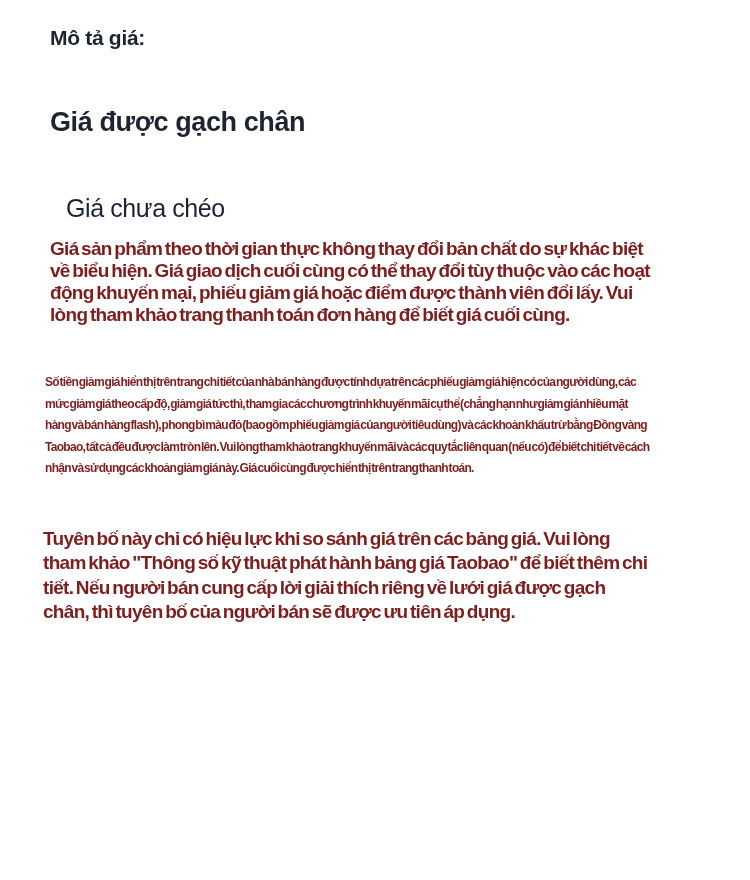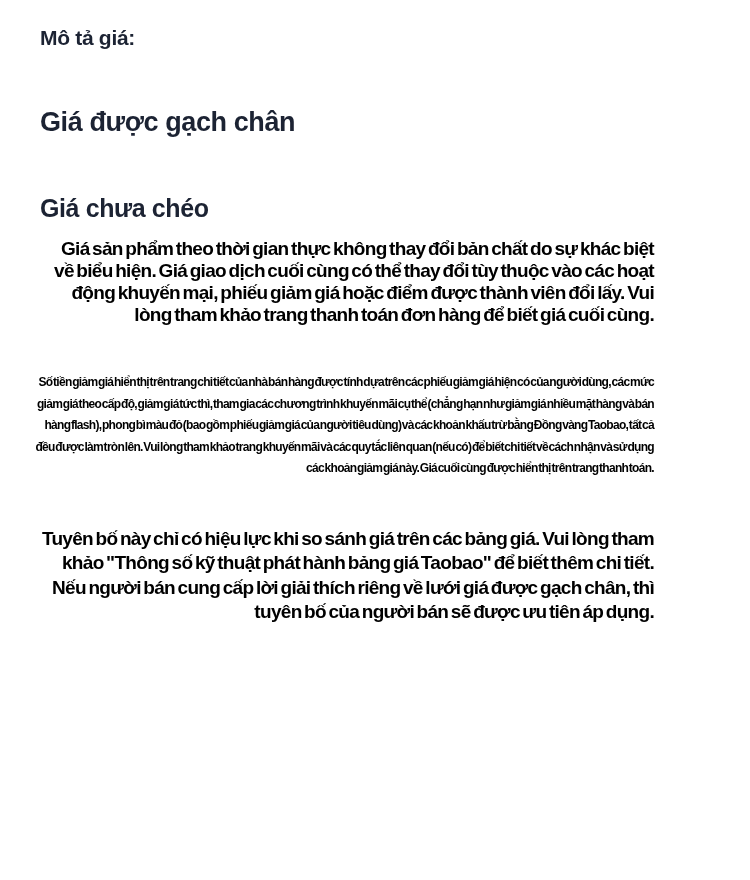--- a/index.html
+++ b/index.html
@@ -11,60 +11,59 @@
     width: 750px;
     height: 880px;
     overflow: hidden;
     font-family: "Liberation Sans", sans-serif;
     -webkit-font-smoothing: antialiased;
   }
   .page {
     box-sizing: border-box;
     width: 694px;
     height: 880px;
-    padding: 26px 40px 0 40px;
+    padding: 26px 40px 0 50px;
     background: #ffffff;
   }
   .page-title {
     font-size: 21px;
     font-weight: 700;
     color: #1c2333;
     letter-spacing: -0.3px;
     margin: 0;
   }
   .section-heading-lg {
     font-size: 27px;
     font-weight: 700;
     color: #1c2333;
     letter-spacing: -0.4px;
     margin: 57px 0 0 0;
   }
   .section-heading-md {
     font-size: 25px;
-    font-weight: 700;
+    font-weight: 400;
     color: #1c2333;
     letter-spacing: -0.4px;
-    margin: 56px 0 0 0;
+    margin: 56px 0 0 16px;
   }
   .disclaimer-orange {
     margin: 17px 0 0 0;
     max-width: 672px;
     font-size: 15.5px;
     line-height: 21px;
     font-weight: 700;
     color: #F0650F;
     letter-spacing: -0.4px;
     word-spacing: -1px;
   }
   .para-gray {
     font-weight: 700;
-    color: #000000;
+    color: #7f1d1d;
     letter-spacing: -0.7px;
     word-spacing: -2px;
-    text-align: right;
   }
   .para-realtime {
     margin: 15px 0 0 0;
     max-width: 678px;
     font-size: 19px;
     line-height: 22px;
   }
   .para-discount {
     margin: 46px 0 0 -5px;
     max-width: 688px;

